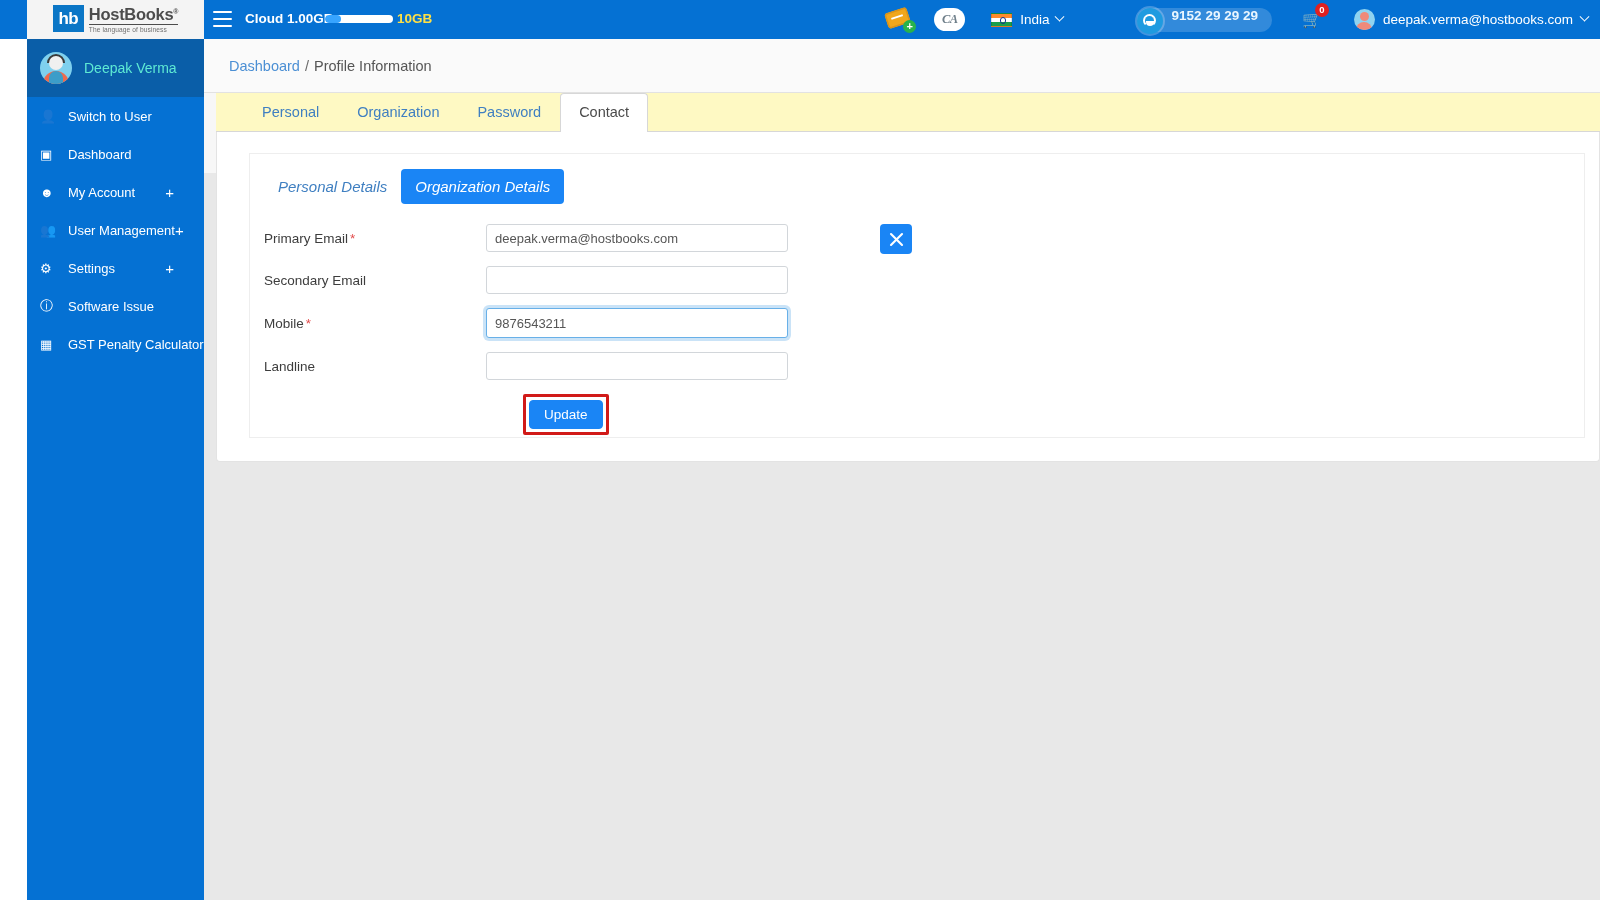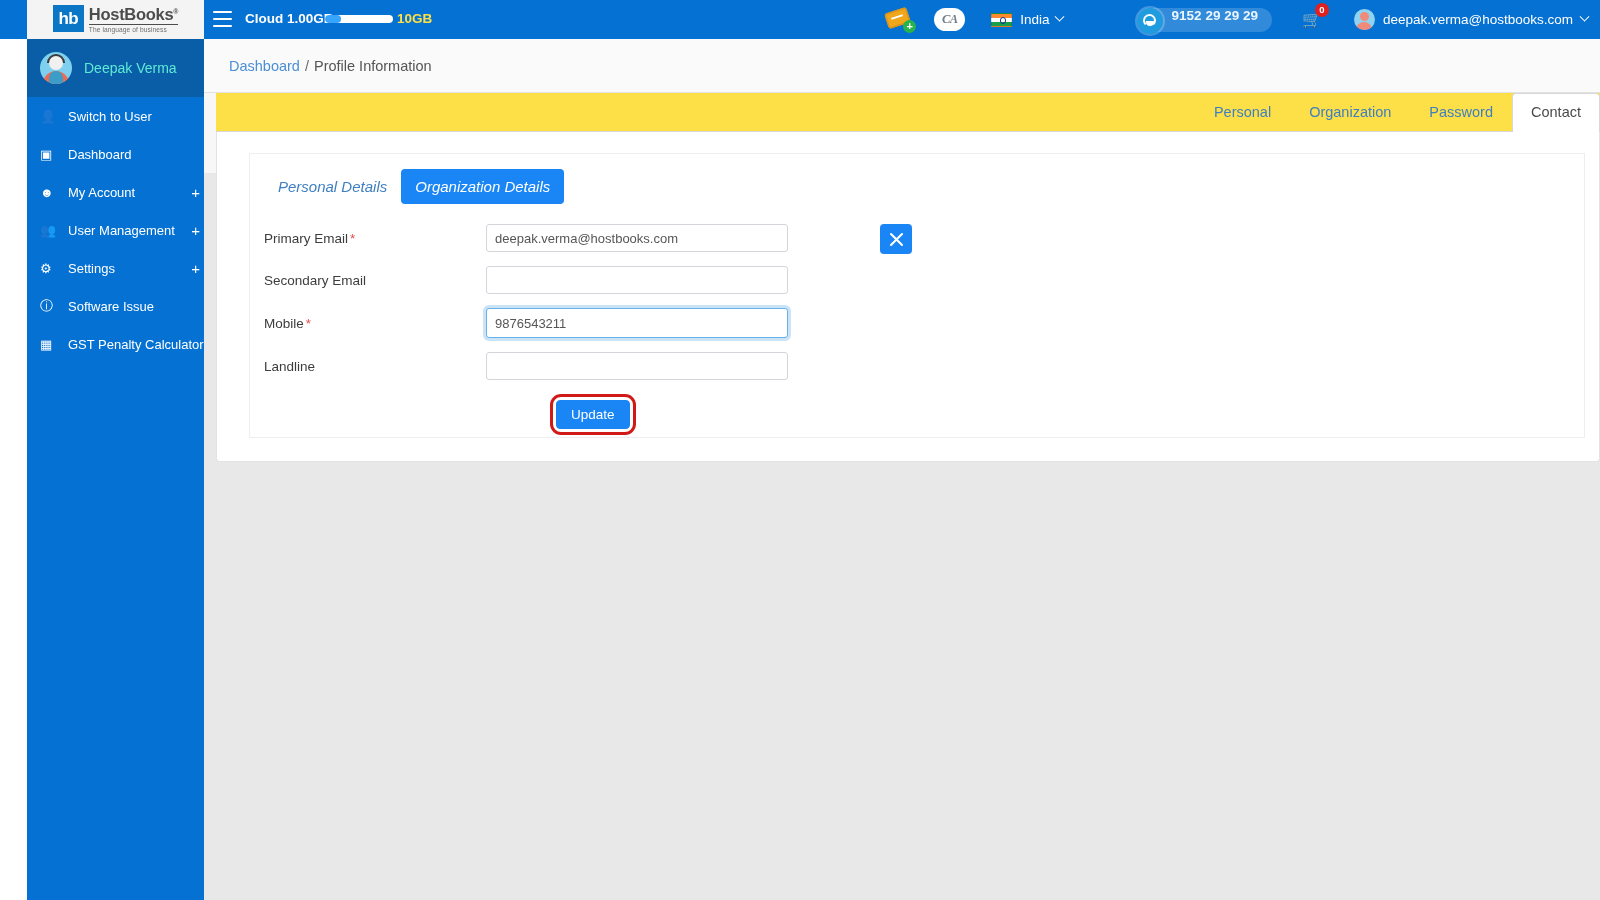--- a/index.html
+++ b/index.html
@@ -202,21 +202,21 @@
     border-radius: 13px 13px 0 0; background: #ef6a4e;
   }
   .avatar-lg .shirt {
     position: absolute; left: 9px; top: 19px; width: 14px; height: 16px;
     background: #3c9dc9; border-radius: 7px 7px 0 0;
   }
   .sb-name { color: #5eead4; font-size: 14px; }
 
   .sb-item {
     height: 38px; display: flex; align-items: center;
-    padding-left: 13px; padding-right: 4px;
+    padding-left: 13px; padding-right: 30px;
     color: #ffffff; font-size: 13px; cursor: pointer;
   }
   .sb-ico {
     width: 19px; margin-right: 9px; flex: none;
     display: flex; align-items: center; justify-content: flex-start;
     font-size: 13px; color: #ffffff;
   }
   .sb-label { flex: 1; white-space: nowrap; }
   .sb-plus { font-size: 15px; font-weight: 400; color: #ffffff; }
 
@@ -241,23 +241,22 @@
     padding: 14px 0 0 12px;
     height: 80px;
   }
 
   
   .tabs {
     position: absolute; left: 216px; top: 93px;
     width: 1384px; height: 39px;
     display: flex; align-items: flex-end;
     border-bottom: 1px solid #d7d7d7;
-    background: #fde047;
+    background: #fef9c3;
     padding-left: 27px;
-    justify-content: flex-end;
   }
   .tab {
     padding: 9px 18px 9px 18px;
     font-size: 14.5px; color: #3f7fc1; cursor: pointer;
     border: 1px solid transparent; border-bottom: none;
     border-radius: 4px 4px 0 0; position: relative; top: 1px;
     line-height: 1.35;
   }
   .tab.active {
     color: #4a4a4a; background: #ffffff;
@@ -313,21 +312,21 @@
   }
   .finput.focused {
     border-color: #68b0e8;
     box-shadow: 0 0 0 3px rgba(104,176,232,0.35);
     height: 30px;
   }
   .btn-row { display: flex; }
   .btn-spacer { width: 222px; flex: none; }
   .update-hl {
     border: 3px solid #d11a18; padding: 3px; display: inline-block;
-    background: #ffffff; border-radius: 11px; margin-left: 64px;
+    background: #ffffff; border-radius: 2px; margin-left: 37px;
   }
   .btn-update {
     background: #1a85f5; border: 1px solid #1a85f5; color: #ffffff;
     font-size: 13.5px; padding: 6px 14px; border-radius: 4px;
     cursor: pointer; font-family: "Liberation Sans", sans-serif;
     display: block;
   }
 </style>
 </head>
 <body>

